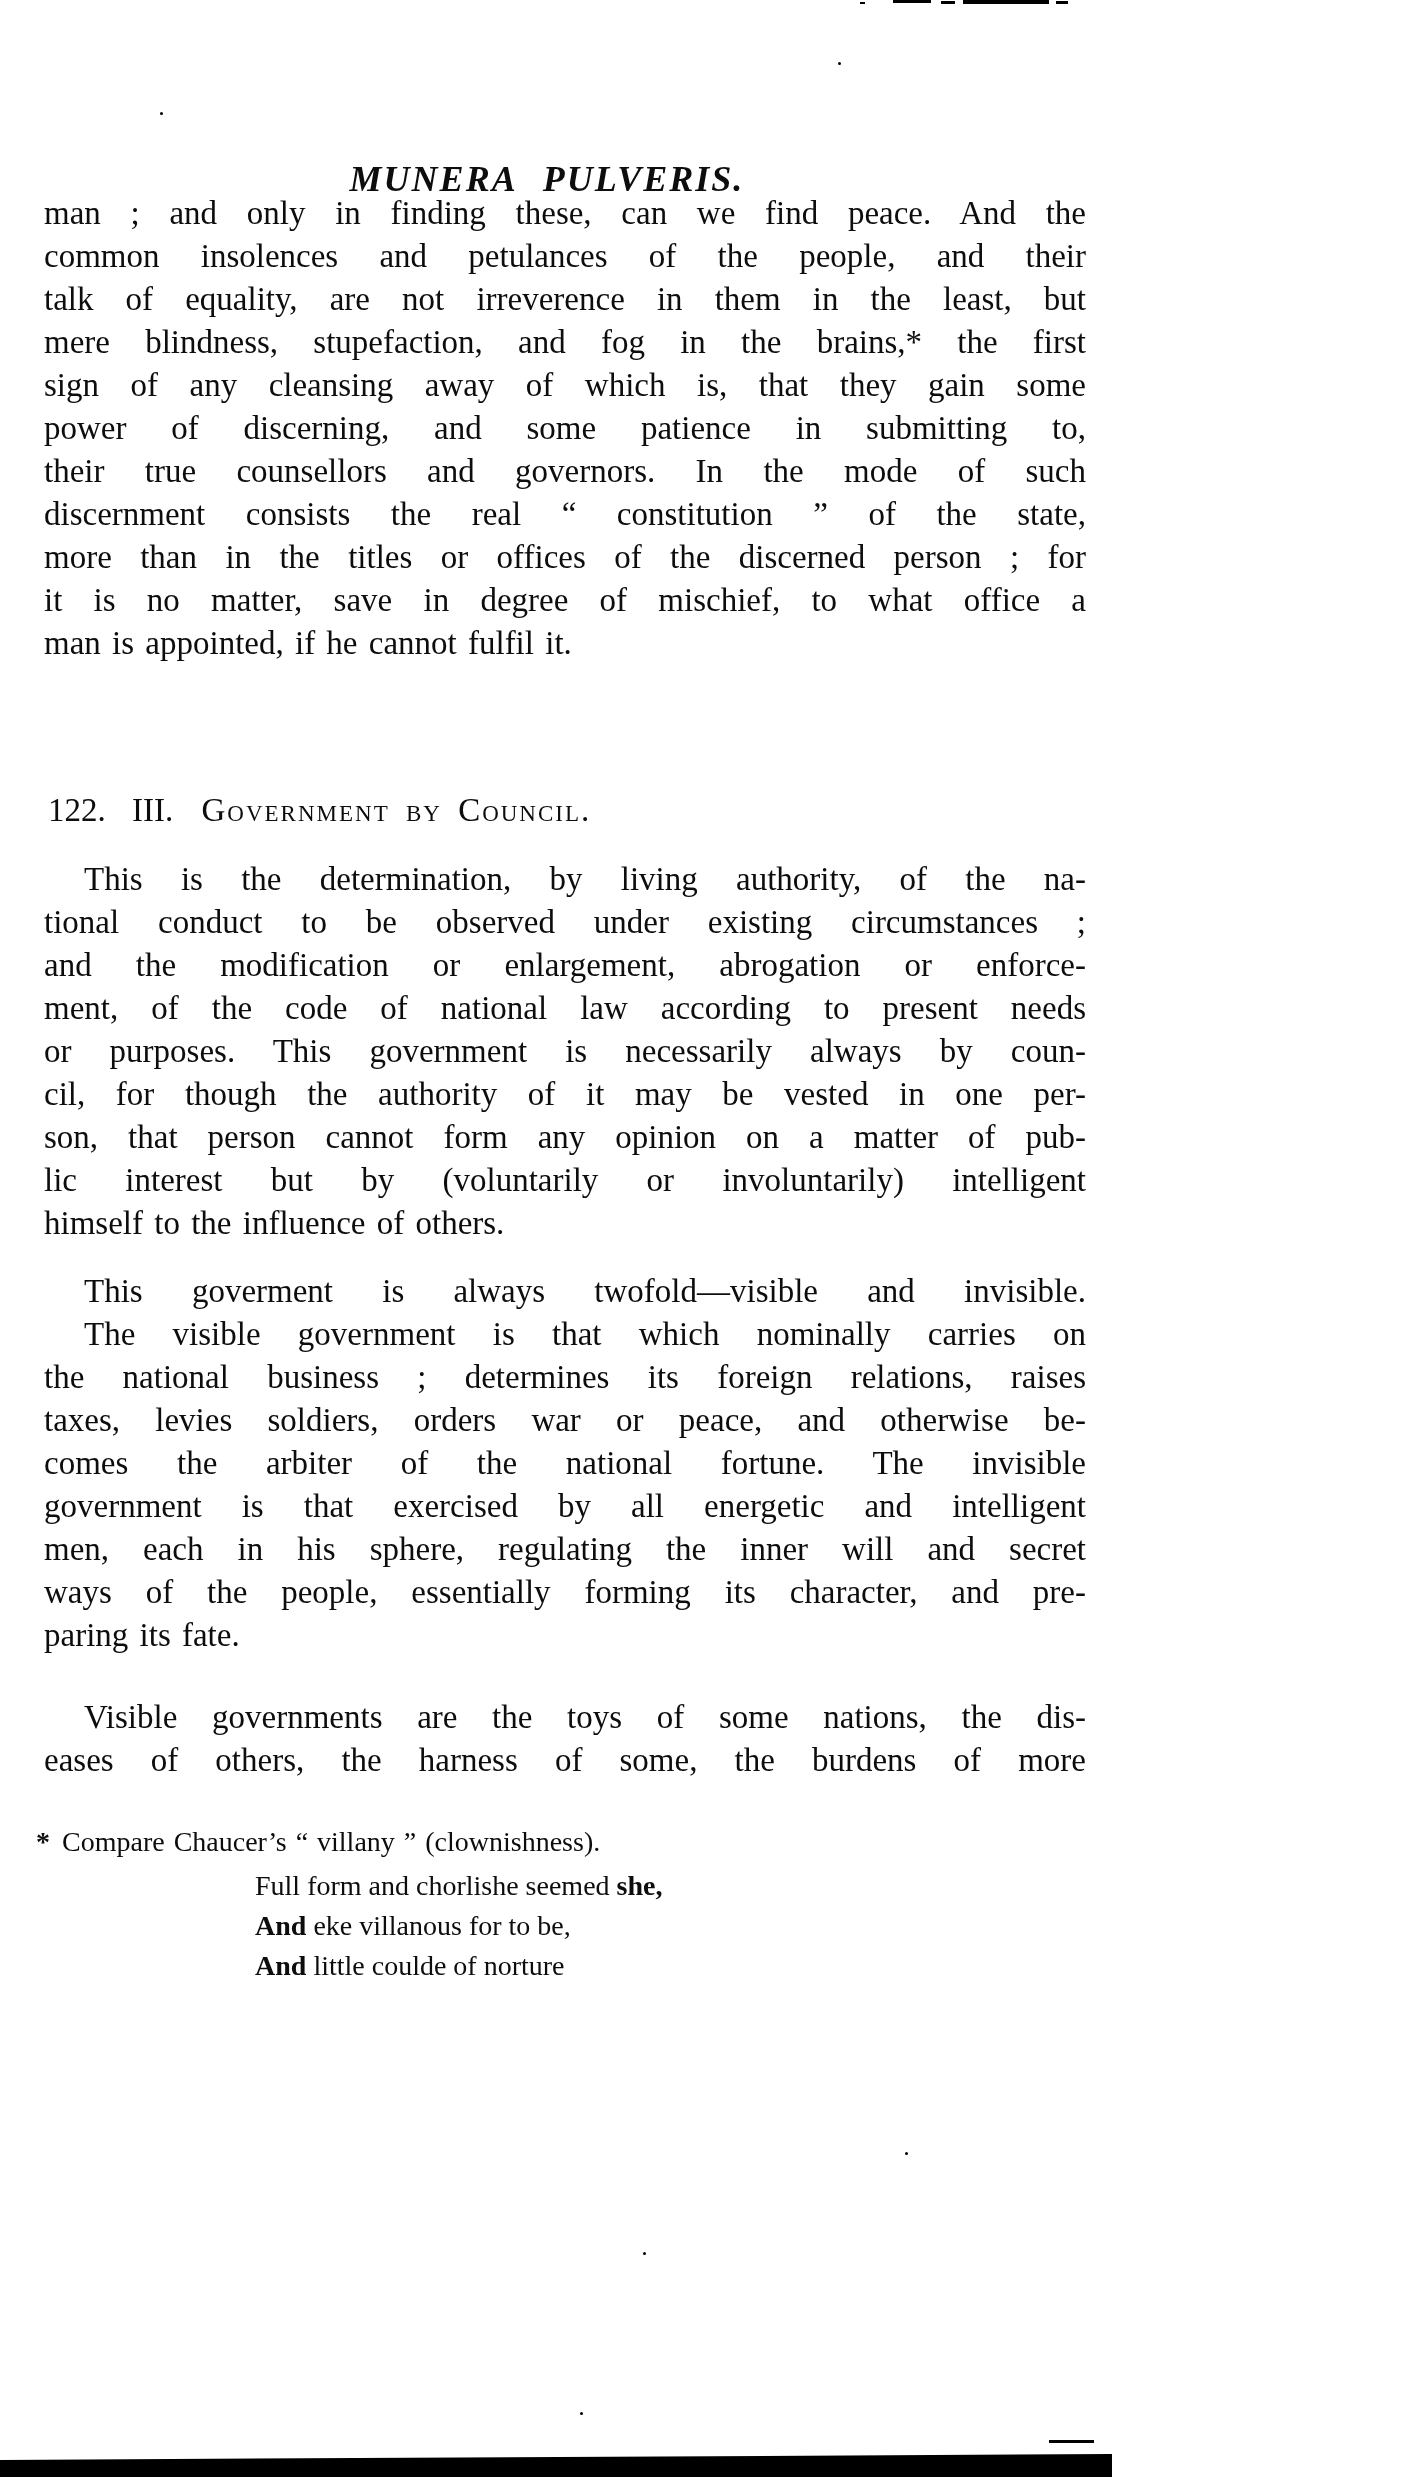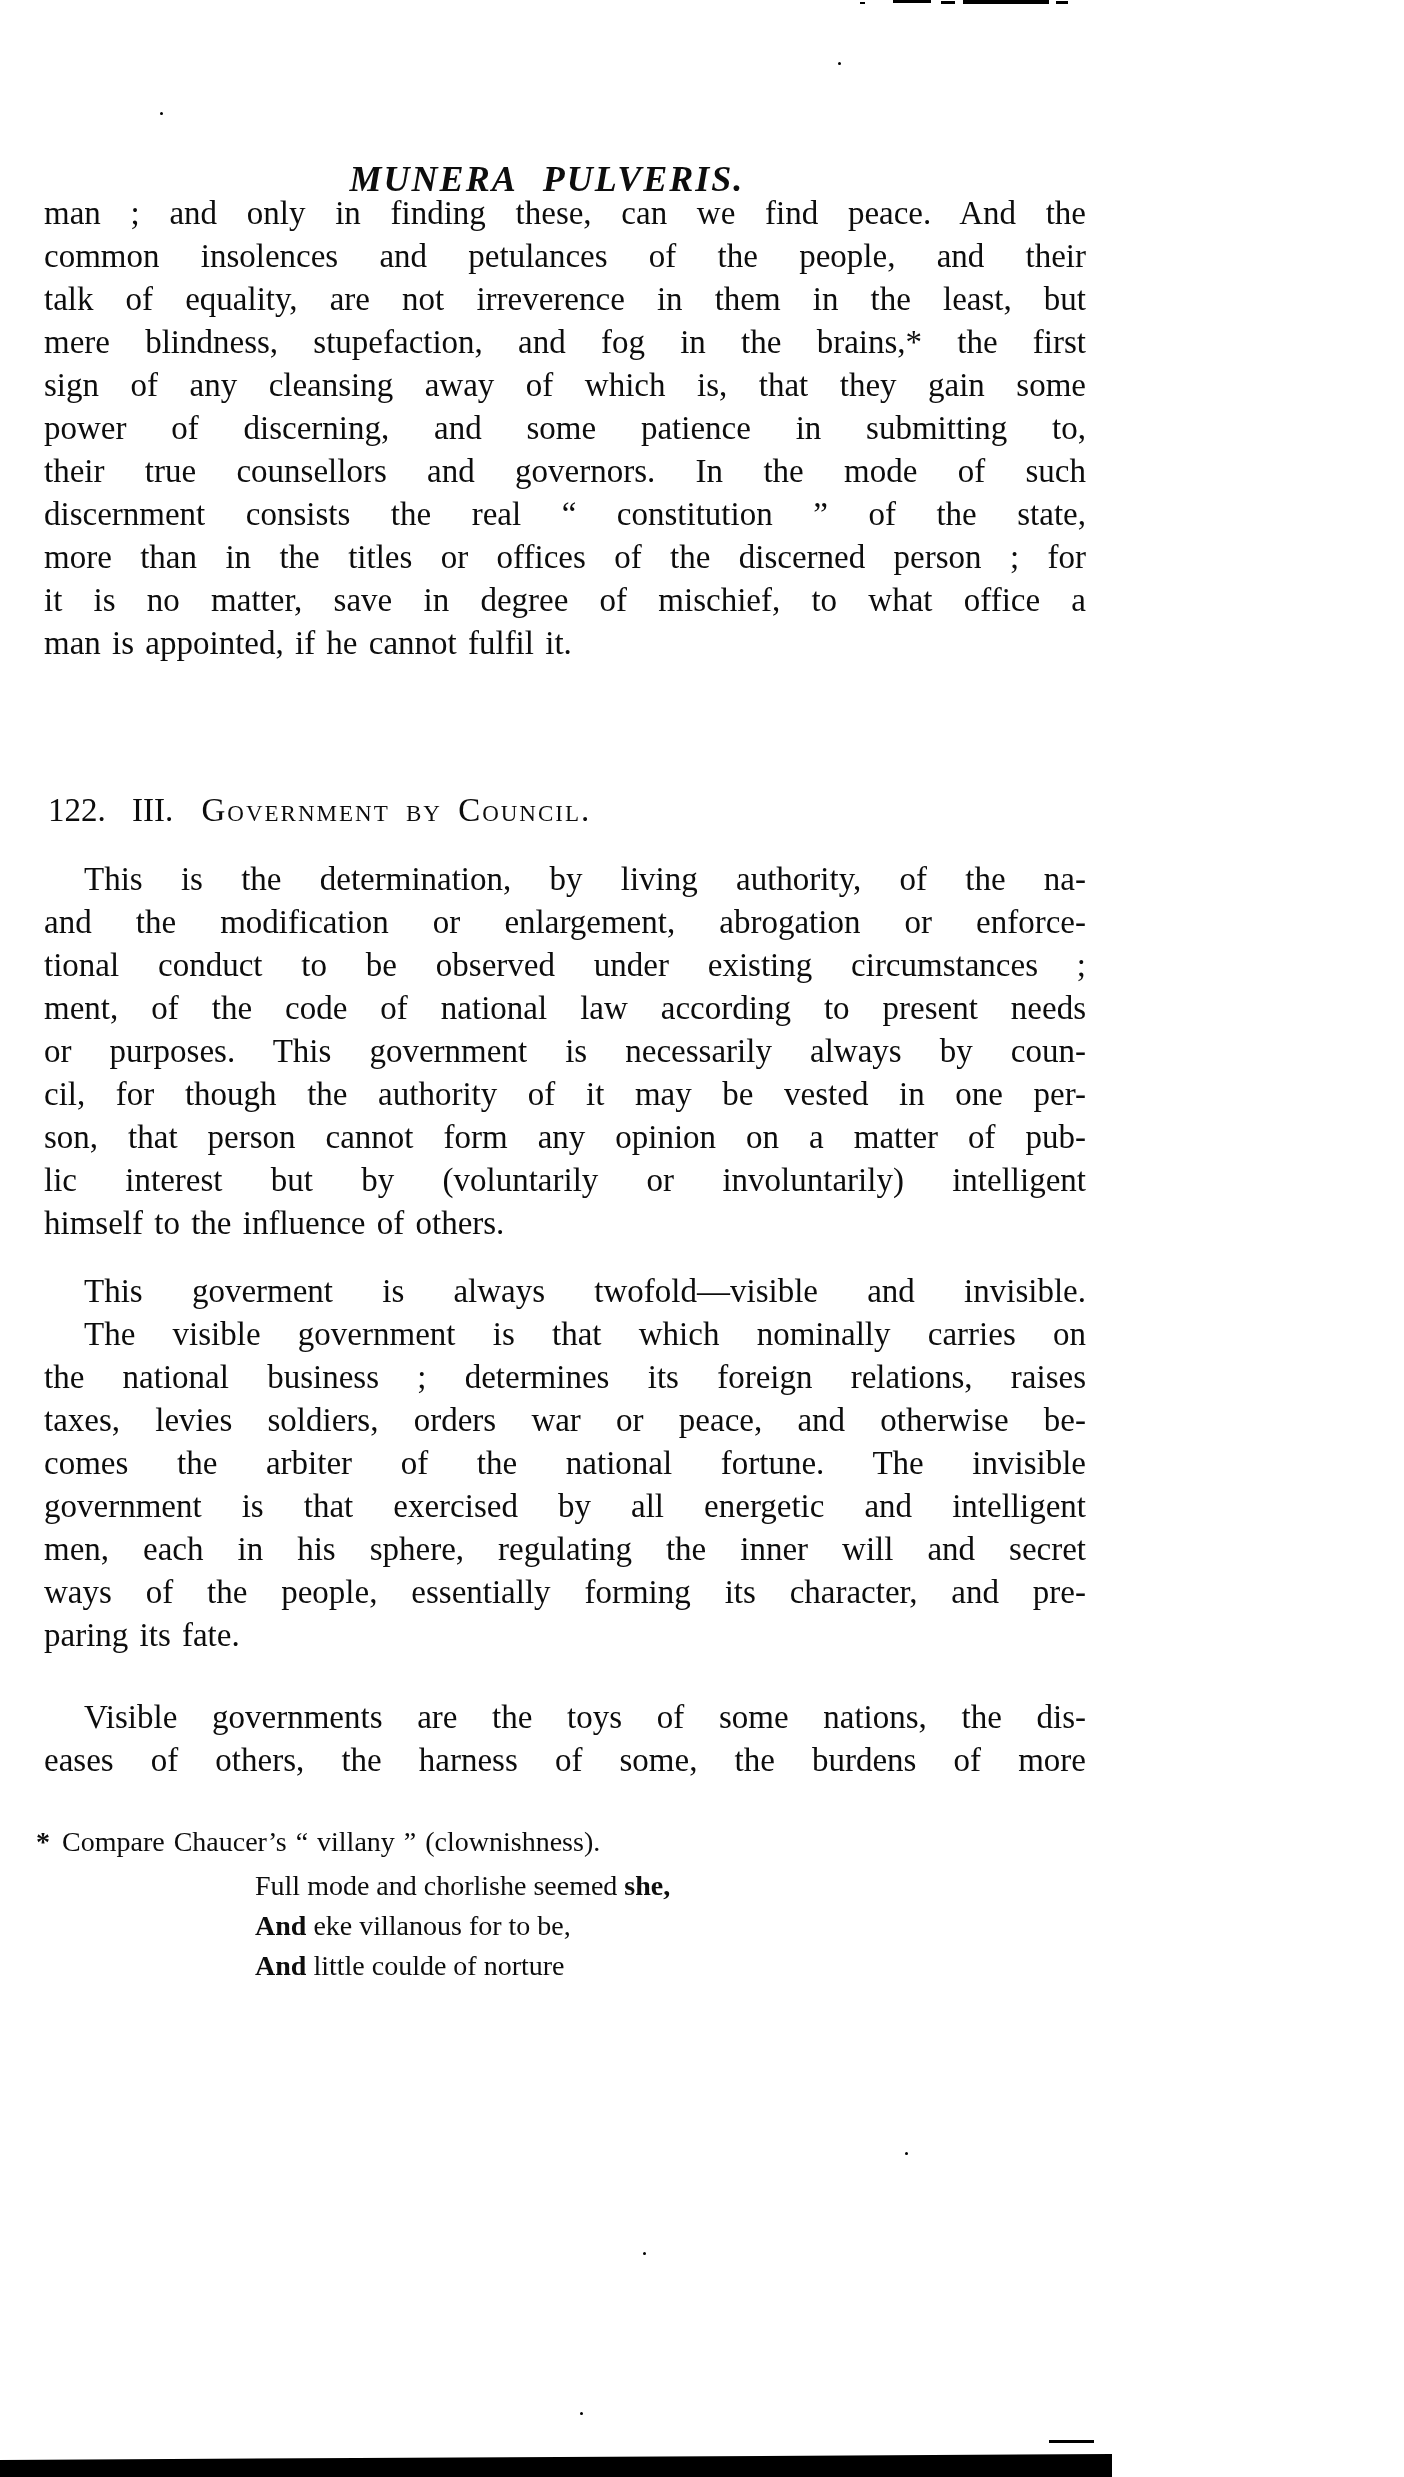--- a/index.html
+++ b/index.html
@@ -88,22 +88,22 @@
   </div>
 
   <div class="heading">
     <span class="num">122.</span>
     <span class="numeral">III.</span>
     <span class="sc">Government by Council.</span>
   </div>
 
   <div class="para" style="top:858px;">
     <div class="ln ind">This is the determination, by living authority, of the na-</div>
+    <div class="ln">tional conduct to be observed under existing circumstances ;</div>
     <div class="ln">and the modification or enlargement, abrogation or enforce-</div>
-    <div class="ln">tional conduct to be observed under existing circumstances ;</div>
     <div class="ln">ment, of the code of national law according to present needs</div>
     <div class="ln">or purposes. This government is necessarily always by coun-</div>
     <div class="ln">cil, for though the authority of it may be vested in one per-</div>
     <div class="ln">son, that person cannot form any opinion on a matter of pub-</div>
     <div class="ln">lic interest but by (voluntarily or involuntarily) intelligent</div>
     <div class="ln last">himself to the influence of others.</div>
   </div>
 
   <div class="para" style="top:1270px;">
     <div class="ln ind">This goverment is always twofold—visible and invisible.</div>
@@ -122,21 +122,21 @@
 
   <div class="para" style="top:1696px;">
     <div class="ln ind">Visible governments are the toys of some nations, the dis-</div>
     <div class="ln">eases of others, the harness of some, the burdens of more</div>
   </div>
 
   <div class="footnote-intro">
     <span class="fn-marker">*</span><span>Compare Chaucer’s “ villany ” (clownishness).</span>
   </div>
   <div class="verse">
-    <div class="vln"><span>Full mode and chorlishe seemed </span><b>she,</b></div>
+    <div class="vln"><span>Full form and chorlishe seemed </span><b>she,</b></div>
     <div class="vln"><b>And</b><span> eke villanous for to be,</span></div>
     <div class="vln"><b>And</b><span> little coulde of norture</span></div>
   </div>
 
   <div class="speck" style="left:160px; top:112px; width:3px; height:3px;"></div>
   <div class="speck" style="left:838px; top:62px; width:3px; height:3px;"></div>
   <div class="speck" style="left:1250px; top:140px; width:4px; height:4px;"></div>
   <div class="speck" style="left:1334px; top:276px; width:3px; height:3px;"></div>
   <div class="speck" style="left:1243px; top:430px; width:3px; height:3px;"></div>
   <div class="speck" style="left:1339px; top:573px; width:4px; height:4px;"></div>

